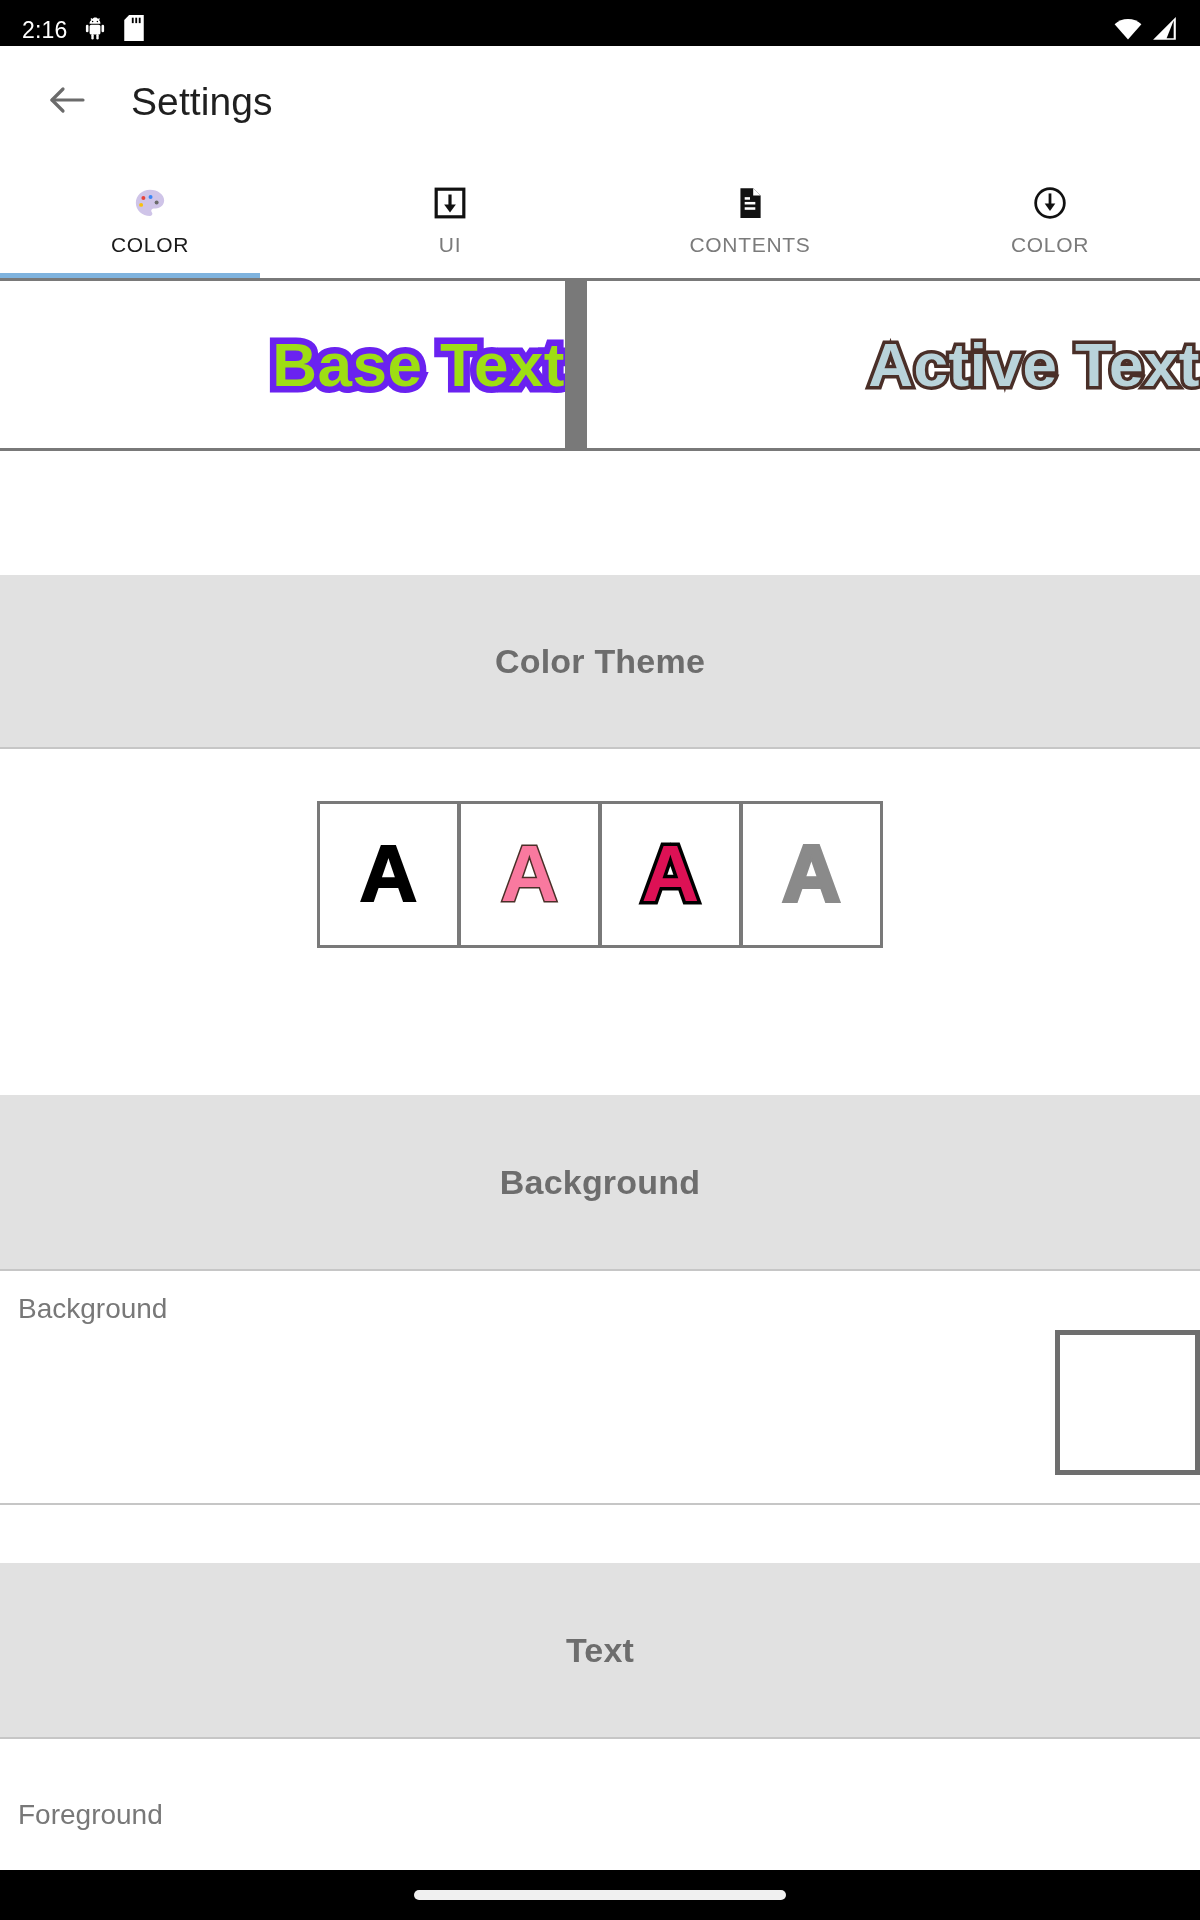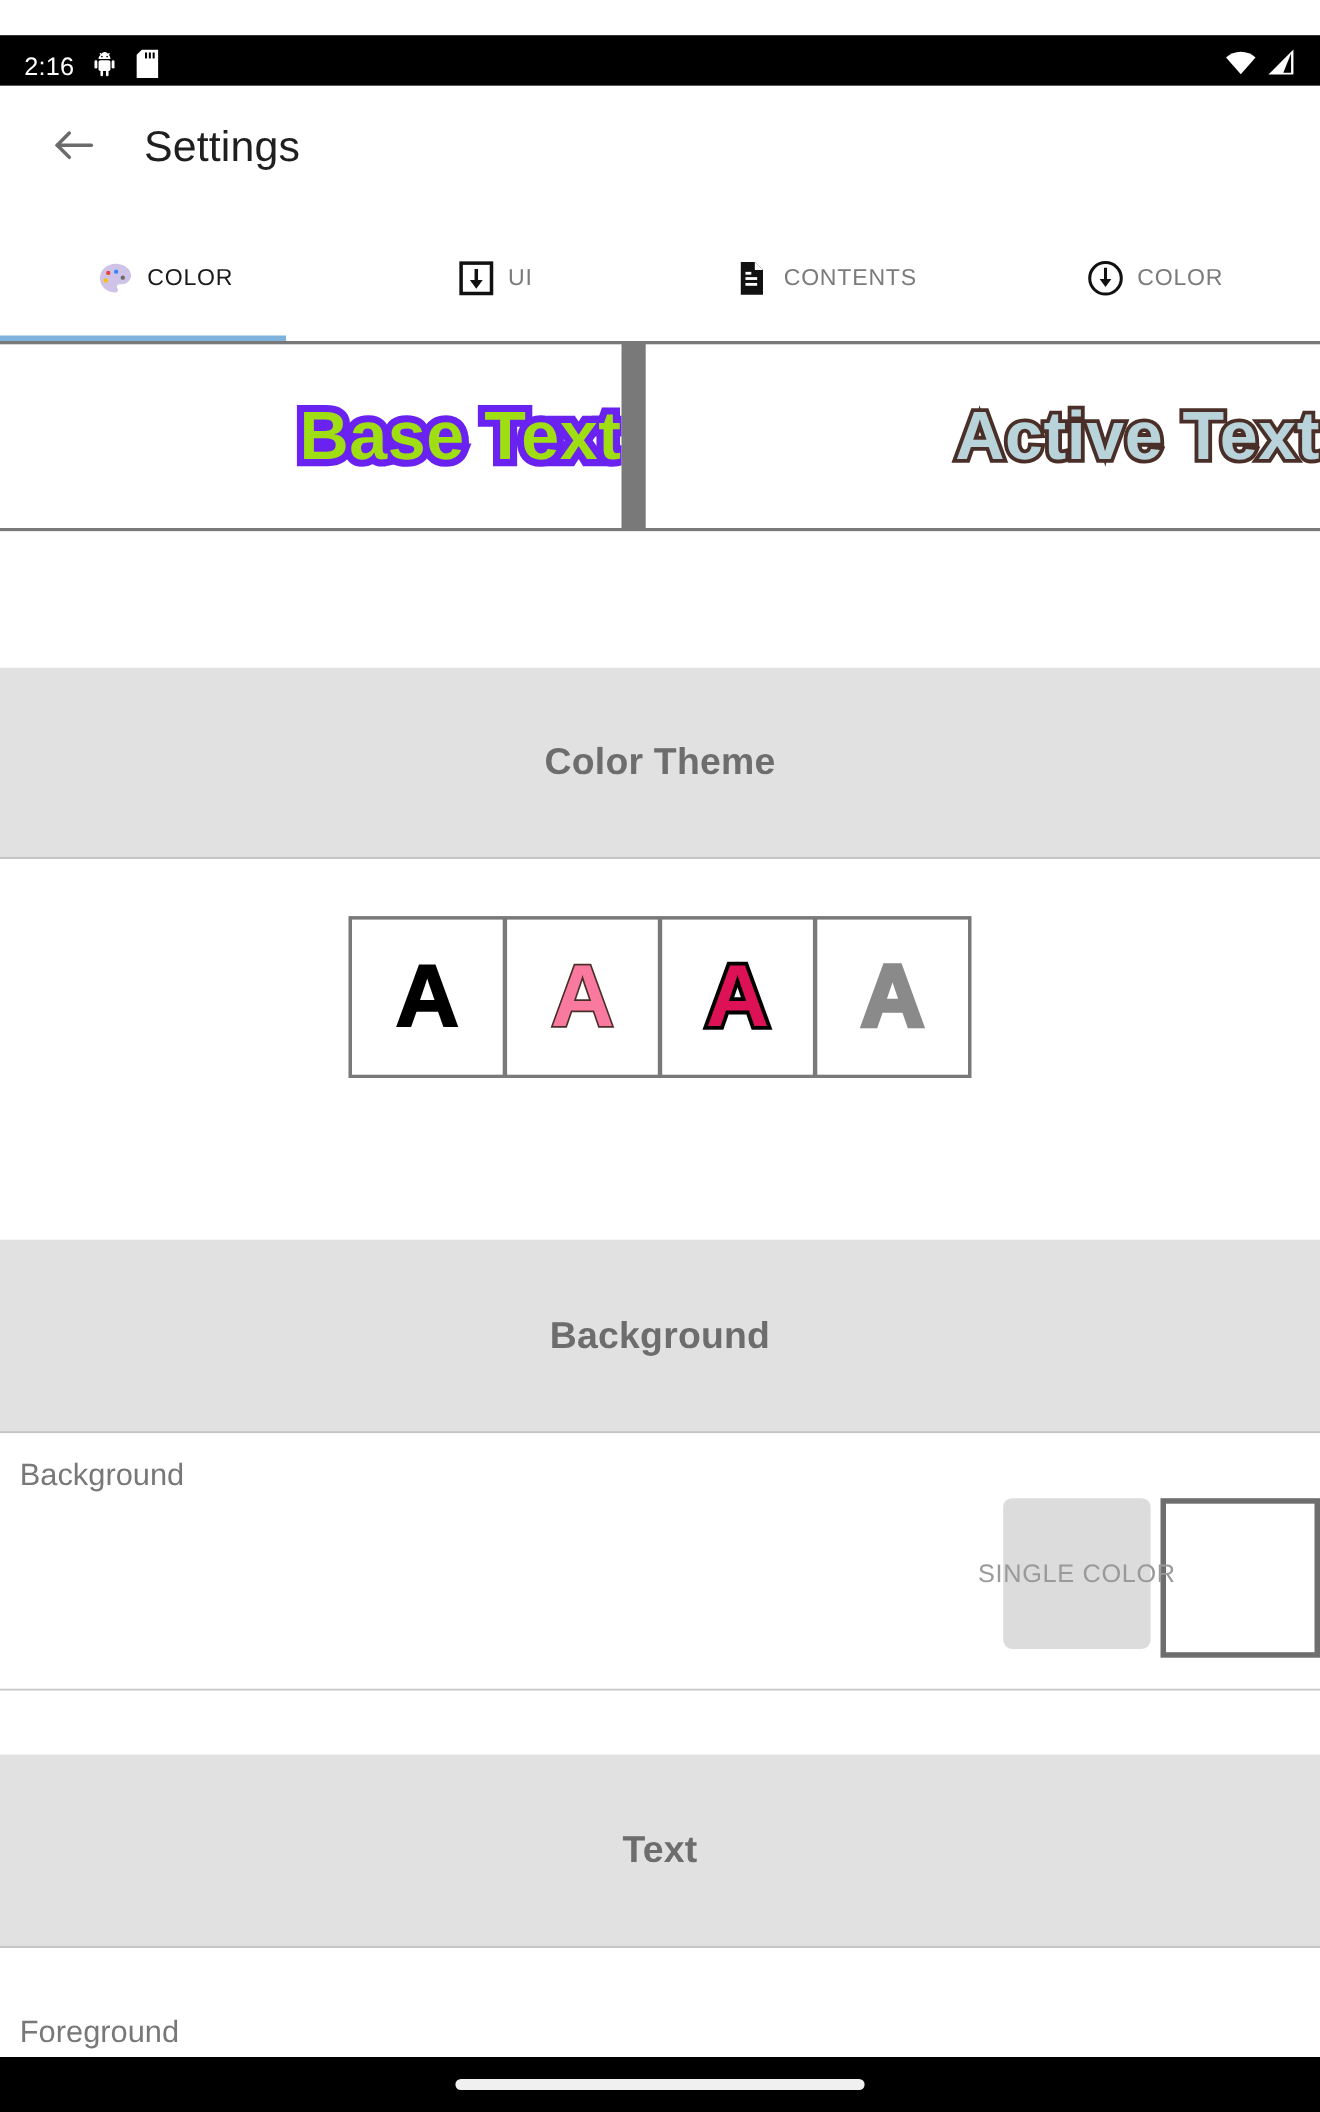--- a/index.html
+++ b/index.html
@@ -23,25 +23,24 @@
     display: flex;
     flex-direction: column;
   }
 
   
   .status-bar {
     height: 46px;
     background: #000000;
     color: #ffffff;
     display: flex;
-    align-items: flex-start;
-    padding: 13px 22px;
-    box-sizing: border-box;
-    flex: 0 0 auto;
-    margin-top: 32px;
+    align-items: flex-end;
+    padding: 1px 22px;
+    box-sizing: border-box;
+    flex: 0 0 auto;
   }
   .status-left {
     display: flex;
     align-items: center;
     gap: 14px;
   }
   .status-clock {
     font-size: 23px;
     letter-spacing: 0.2px;
     line-height: 1;
@@ -84,21 +83,21 @@
   .tab-bar {
     height: 120px;
     background: #ffffff;
     display: flex;
     position: relative;
     flex: 0 0 auto;
   }
   .tab {
     flex: 1 1 0;
     display: flex;
-    flex-direction: row;
+    flex-direction: column;
     align-items: center;
     justify-content: center;
     gap: 12px;
     cursor: pointer;
     padding-top: 6px;
   }
   .tab-icon {
     height: 36px;
     display: flex;
     align-items: center;
@@ -420,23 +419,20 @@
   <div class="spacer-white" style="height:96px"></div>
 
   <div class="section-band" style="height:174px">
     <span class="section-band-title">Background</span>
   </div>
   <div class="hr-light"></div>
 
   <div class="prop-row" style="height:232px">
     <span class="prop-label">Background</span>
     <div class="prop-controls">
-      <div class="single-color-btn">
-        <span>SINGLE COLOR</span>
-      </div>
       <div class="color-swatch"></div>
     </div>
   </div>
   <div class="hr-light"></div>
 
   <div class="spacer-white" style="height:58px"></div>
 
   <div class="section-band" style="height:174px">
     <span class="section-band-title">Text</span>
   </div>

